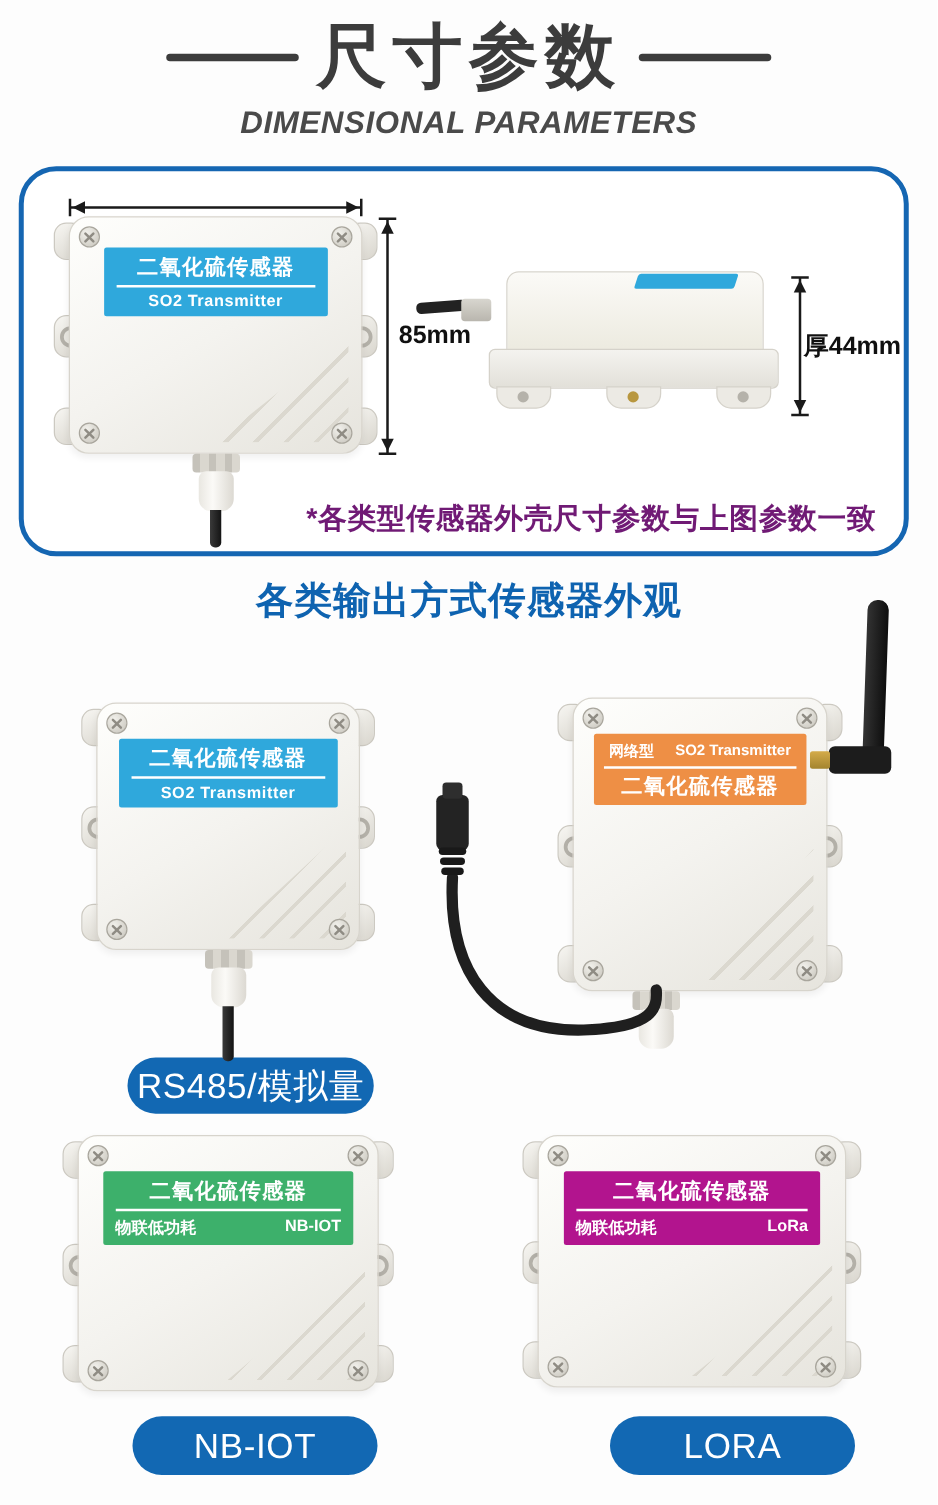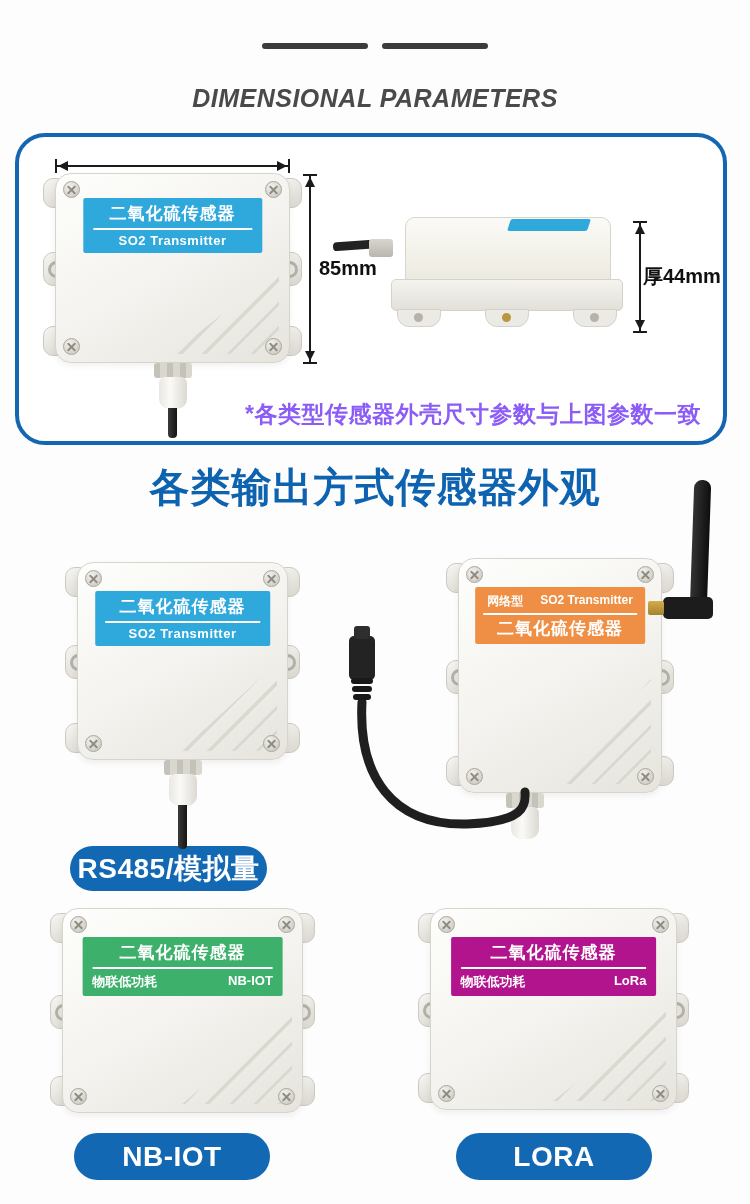--- a/index.html
+++ b/index.html
@@ -11,21 +11,21 @@
            align-items:center;justify-content:center;gap:14px;}
   .dash{width:106px;height:6px;background:#3c3c3c;border-radius:3px;}
   .hdr-title{font-size:56px;font-weight:bold;color:#3c3c3c;letter-spacing:5px;white-space:nowrap;}
   .hdr-sub{position:absolute;top:84px;left:0;right:0;text-align:center;font-size:25px;
            font-weight:bold;color:#4a4a4a;letter-spacing:.5px;font-style:italic;}
 
   
   .dimbox{position:absolute;left:15px;top:133px;width:712px;height:312px;box-sizing:border-box;
           border:4px solid #1566b2;border-radius:30px;background:#fff;}
   .dimtext{position:absolute;font-size:20px;font-weight:600;color:#101010;white-space:nowrap;}
-  .note{position:absolute;right:22px;top:262px;font-size:23px;font-weight:bold;color:#8b5cf6;
+  .note{position:absolute;right:22px;top:262px;font-size:23px;font-weight:bold;color:#701a75;
         letter-spacing:.5px;white-space:nowrap;}
 
   
   .dimh{position:absolute;height:14px;}
   .dimh .line{position:absolute;left:1px;right:1px;top:6px;height:2px;background:#1a1a1a;}
   .dimh .capl{position:absolute;left:0;top:0;width:2px;height:14px;background:#1a1a1a;}
   .dimh .capr{position:absolute;right:0;top:0;width:2px;height:14px;background:#1a1a1a;}
   .dimh::before{content:"";position:absolute;left:3px;top:2px;border-top:5px solid transparent;
     border-bottom:5px solid transparent;border-right:10px solid #1a1a1a;}
   .dimh::after{content:"";position:absolute;right:3px;top:2px;border-top:5px solid transparent;
@@ -89,40 +89,41 @@
   .sv-lug::after{content:"";position:absolute;left:50%;top:3px;width:9px;height:9px;margin-left:-5px;
        border-radius:50%;background:#b5b2aa;}
   .sv-lug.gold::after{background:#b8973f;}
   .sv-gland{position:absolute;left:-22px;top:22px;width:24px;height:18px;border-radius:3px;
        background:linear-gradient(#d8d6cf,#b9b6ae);}
   .sv-cable{position:absolute;left:-58px;top:24px;width:40px;height:9px;border-radius:4px;
        background:#222;transform:rotate(-4deg);}
 
   
   .sec-title{position:absolute;top:460px;left:0;width:100%;text-align:center;
-       font-size:40px;font-weight:bold;color:#0e63b0;letter-spacing:1px;}
+       font-size:30px;font-weight:bold;color:#0e63b0;letter-spacing:1px;}
   .pill{position:absolute;background:#1268b3;border-radius:24px;color:#fff;display:flex;
-       align-items:center;justify-content:center;font-size:28px;font-weight:bold;letter-spacing:.5px;}
+       align-items:center;justify-content:center;font-size:28px;font-weight:normal;letter-spacing:.5px;margin-left:32px;}
 
   
   .ant-rod{position:absolute;left:692px;top:480px;width:17px;height:132px;z-index:4;
        border-radius:8px 8px 4px 4px;background:linear-gradient(90deg,#333,#0e0e0e);transform:rotate(2deg);}
   .ant-elbow{position:absolute;left:663px;top:597px;width:50px;height:22px;z-index:4;
        border-radius:5px;background:#1c1c1c;}
   .ant-gold{position:absolute;left:648px;top:601px;width:16px;height:14px;z-index:4;
        border-radius:2px;background:linear-gradient(#d4ab4a,#a3842e);}
   .gprs-cable{position:absolute;left:332px;top:616px;width:260px;height:240px;z-index:2;}
 </style>
 </head>
 <body>
 
 <div id="page">
 
   <div class="hdr-row">
     <div class="dash"></div>
+    <div class="hdr-title">尺寸参数</div>
     <div class="dash"></div>
   </div>
   <div class="hdr-sub">DIMENSIONAL PARAMETERS</div>
 
   <div class="dimbox" style="border-color: rgb(21, 102, 178);">
 
     <div class="dimh" style="left:36px;top:22px;width:235px;">
       <i class="line"></i>
         <i class="capl"></i>
         <i class="capr"></i>

